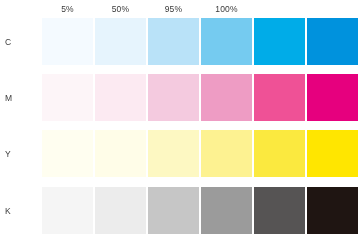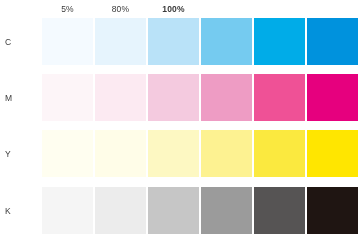--- a/index.html
+++ b/index.html
@@ -33,21 +33,21 @@
   .header-cell {
     width: 51px;
     margin-right: 2px;
     text-align: center;
     font-size: 8.5px;
     color: #3a3a3a;
     line-height: 18px;
     letter-spacing: 0.2px;
     white-space: nowrap;
   }
-  .header-cell:last-child { margin-right: 0; font-weight: bold; }
+  .header-cell:last-child { margin-right: 0; }
 
   
   .ink-row {
     position: absolute;
     left: 0px;
     width: 360px;
     height: 47px;
   }
   .row-c { top: 18px; }
   .row-m { top: 74px; }
@@ -86,21 +86,22 @@
   }
   .swatch:last-child { margin-right: 0; }
 </style>
 </head>
 <body>
 
 <div id="chart">
 
   <div class="header-row">
     <div class="header-cell">5%</div>
-    <div class="header-cell">80%</div>
+    <div class="header-cell">50%</div>
+    <div class="header-cell">95%</div>
     <div class="header-cell">100%</div>
   </div>
 
   <div class="ink-row row-c">
     <div class="row-label">C</div>
     <div class="swatches">
       <div class="swatch" style="background-color: rgb(244, 250, 255);"></div>
       <div class="swatch" style="background-color: rgb(230, 244, 253);"></div>
       <div class="swatch" style="background-color: rgb(185, 226, 248);"></div>
       <div class="swatch" style="background-color: rgb(117, 203, 240);"></div>

